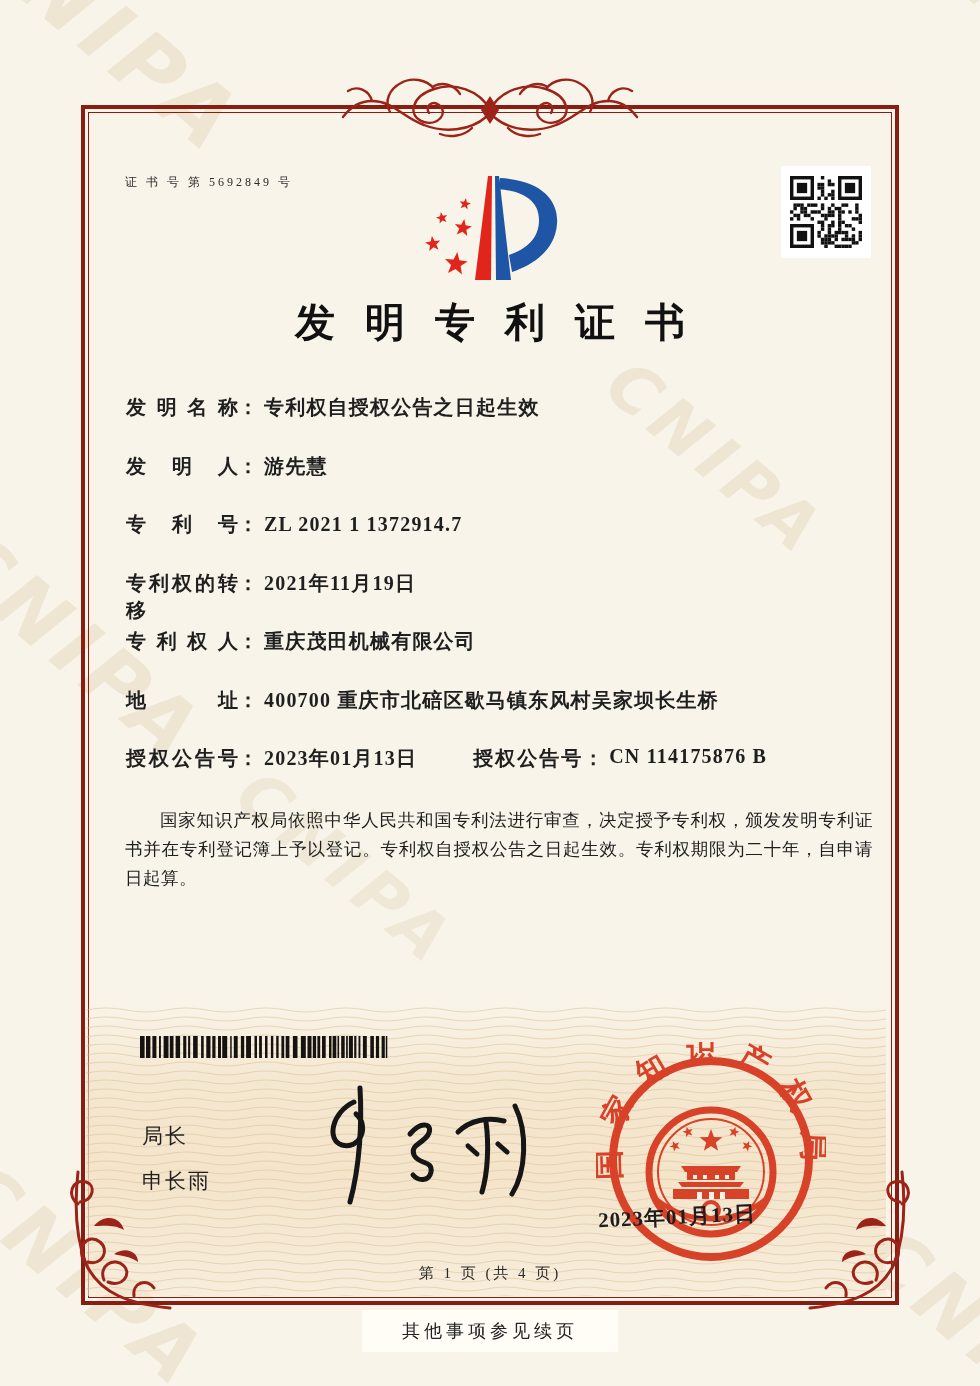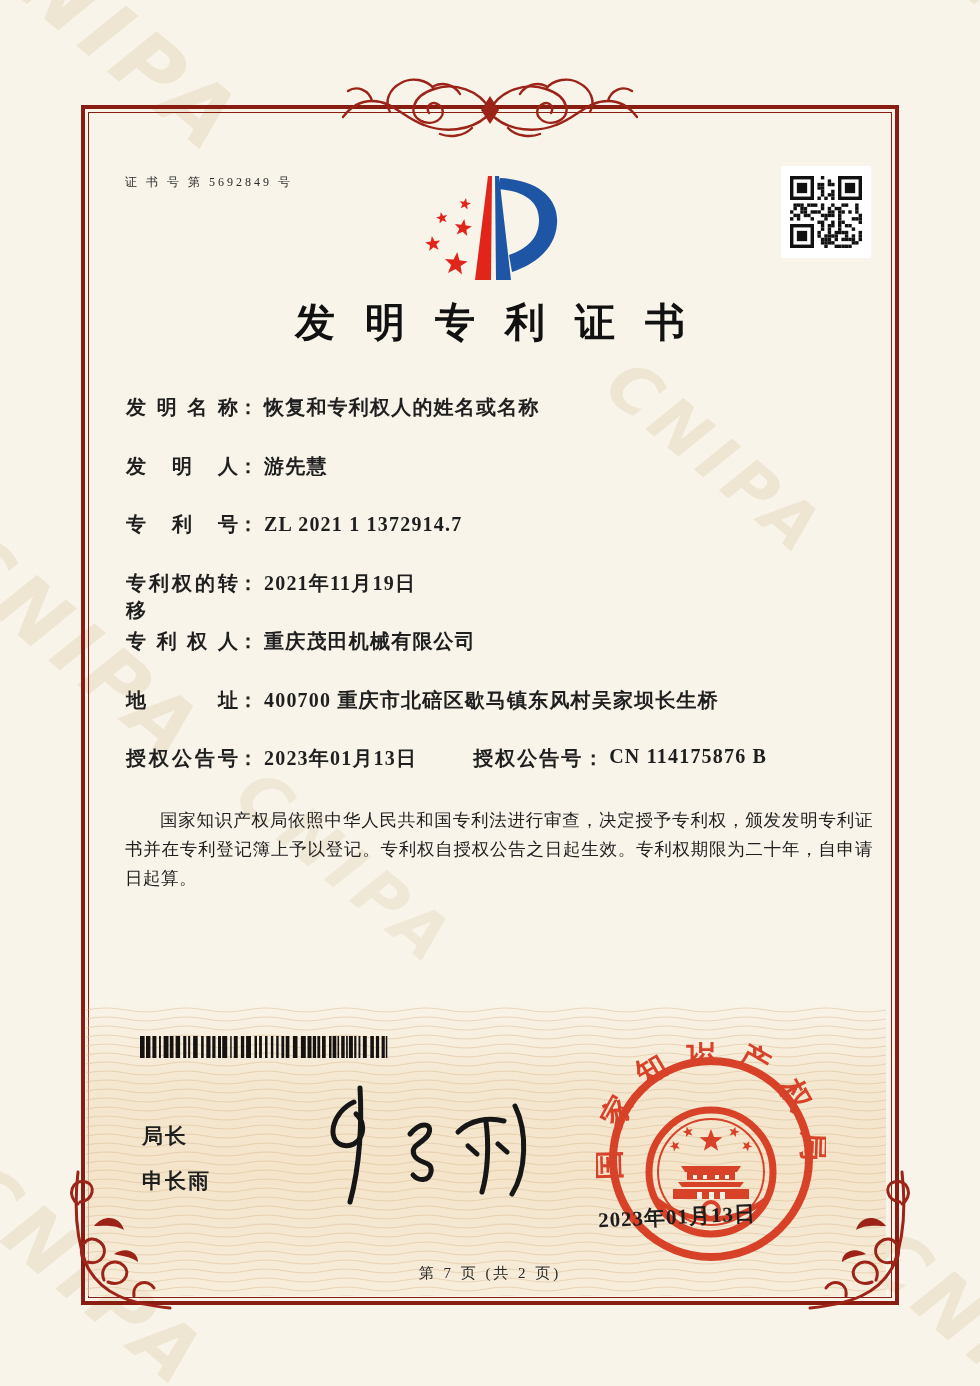--- a/index.html
+++ b/index.html
@@ -40,21 +40,21 @@
   
   .body-text{position:absolute;left:125px;top:806px;width:748px;font-size:17.5px;line-height:29px;text-align:justify;}
   .body-text p{margin:0;text-indent:2em;letter-spacing:0.5px;}
   
   .band{
     position:absolute;left:86px;top:1002px;width:800px;height:294px;overflow:hidden;
     background:linear-gradient(180deg,rgba(243,226,199,0) 0%,rgba(241,221,188,0.55) 28%,rgba(242,224,194,0.8) 58%,rgba(246,233,211,0.6) 100%);
   }
   .barcode{position:absolute;left:140px;top:1036px;width:252px;height:22px;}
   .signer{position:absolute;left:142px;top:1114px;font-size:21px;letter-spacing:2px;}
-  .signer div{height:45px;line-height:45px;font-weight:bold;}
+  .signer div{height:45px;line-height:45px;}
   .signature{position:absolute;left:272px;top:1080px;width:280px;height:140px;}
   .seal{position:absolute;left:596px;top:1042px;width:230px;height:235px;}
   .seal-date{
     position:absolute;left:598px;top:1202px;width:190px;font-size:21px;letter-spacing:1px;
     color:#1d1d1d;transform:rotate(-2.5deg);white-space:nowrap;font-weight:600;
   }
   .page-note{position:absolute;left:0;top:1264px;width:980px;text-align:center;font-size:15px;letter-spacing:3px;color:#2a2a2a;}
   .cont-note{
     position:absolute;left:0;top:1310px;width:980px;text-align:center;
   }
@@ -301,21 +301,21 @@
         <rect x="6.857142857142857" y="54.857142857142854" width="10.285714285714285" height="10.285714285714285" fill="#111"></rect>
       </svg>
   </div>
 
   <div class="title">发明专利证书</div>
 
   <div class="fields">
     <div class="frow">
       <span class="flabel">发明名称</span>
         <span class="fcolon">：</span>
-      <span class="fvalue">恢复和专利权人的姓名或名称</span>
+      <span class="fvalue">专利权自授权公告之日起生效</span>
     </div>
     <div class="frow">
       <span class="flabel">发明人</span>
         <span class="fcolon">：</span>
       <span class="fvalue">游先慧</span>
     </div>
     <div class="frow">
       <span class="flabel">专利号</span>
         <span class="fcolon">：</span>
       <span class="fvalue">ZL 2021 1 1372914.7</span>
@@ -446,15 +446,18 @@
         <rect x="-14" y="20" width="5" height="7" fill="#f9f4e9" stroke="none"></rect>
         <rect x="-2" y="20" width="5" height="7" fill="#f9f4e9" stroke="none"></rect>
         <rect x="9" y="20" width="5" height="7" fill="#f9f4e9" stroke="none"></rect>
         <circle cy="38" r="8" fill="none" stroke-width="4"></circle>
         <path d="M-54,28 C-36,42 -18,47 0,47 C18,47 36,42 54,28" fill="none" stroke-width="5"></path>
       </g>
     </g>
   </svg>
   <div class="seal-date">2023年01月13日</div>
 
-  <div class="page-note">第 7 页 (共 2 页)</div>
+  <div class="page-note">第 1 页 (共 4 页)</div>
+  <div class="cont-note">
+    <span>其他事项参见续页</span>
+  </div>
 
 </div>
 
 </body></html>

